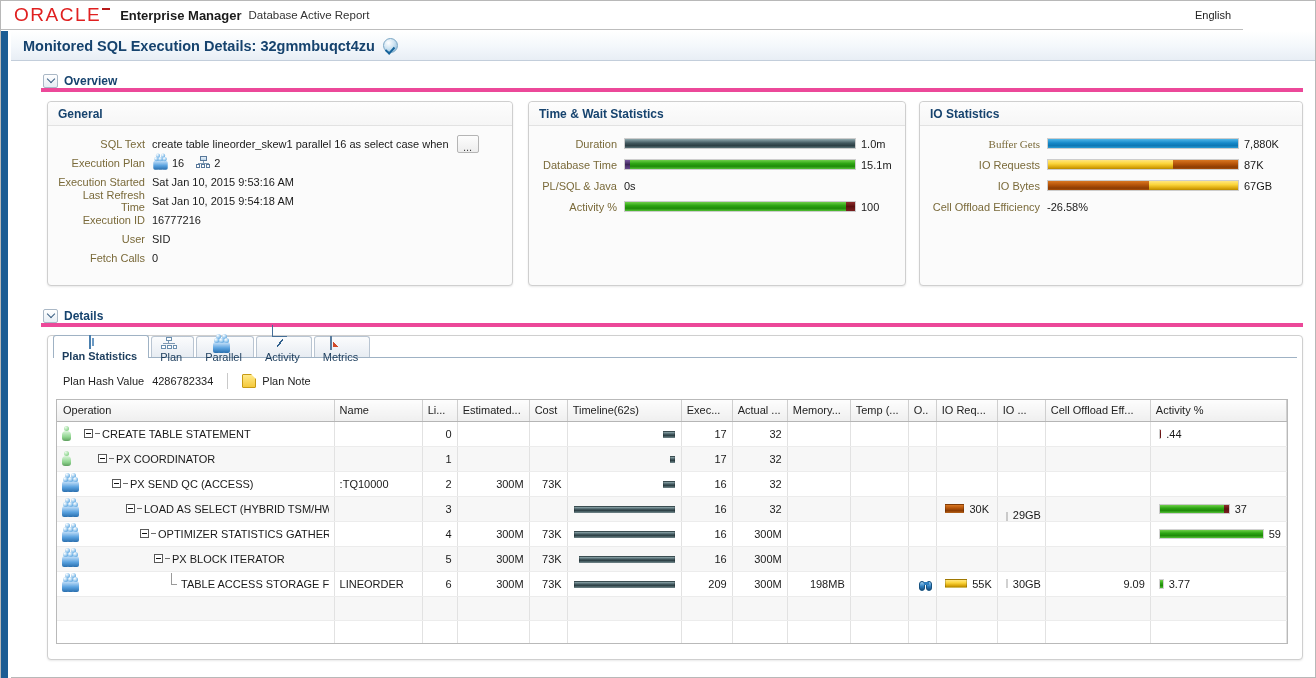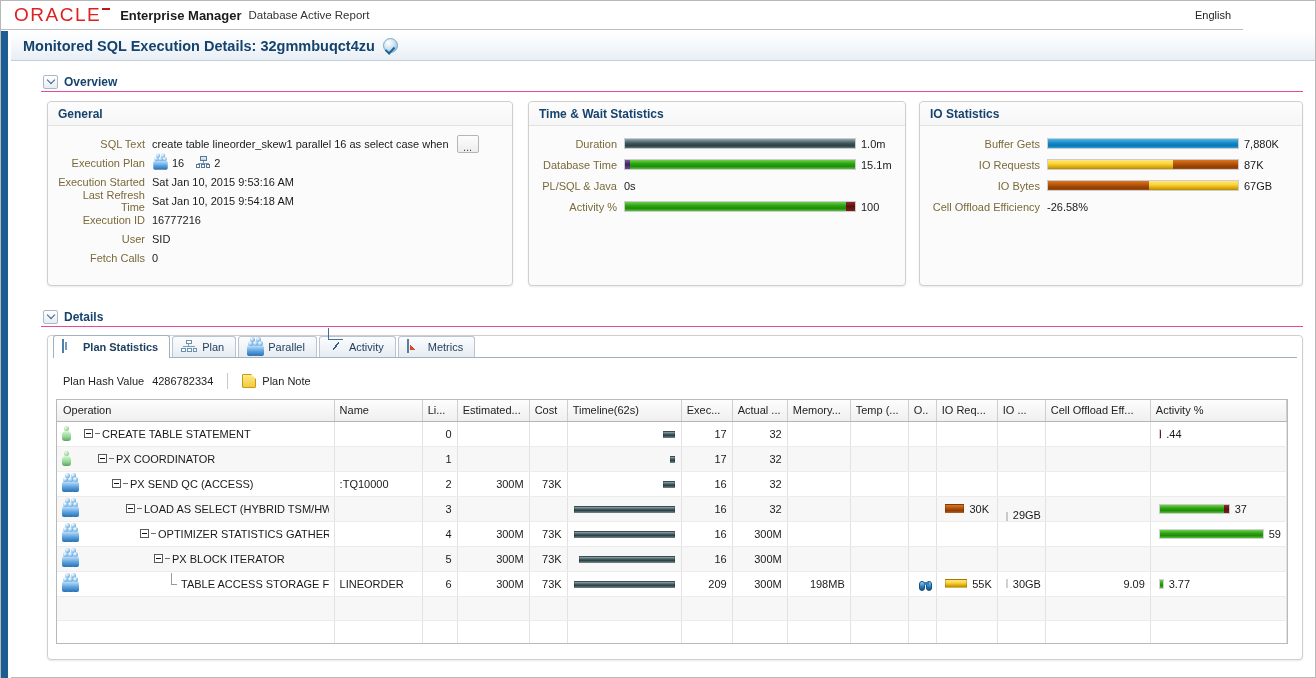--- a/index.html
+++ b/index.html
@@ -108,21 +108,21 @@
   }
 
   
   .section {
     position: absolute;
     background: #ffffff;
   }
   .sec-header {
     height: 19px;
     display: flex; align-items: center;
-    border-bottom: 1px solid #ec4899;
+    border-bottom: 4px solid #ec4899;
     padding-left: 2px;
   }
   .disclose {
     width: 15px; height: 14px;
     border: 1px solid #aab8c6;
     border-radius: 2px;
     background: linear-gradient(to bottom,#ffffff,#e6edf4);
     margin-right: 6px;
     display: flex; align-items: center; justify-content: center;
     cursor: pointer;
@@ -198,20 +198,21 @@
     height: 21px;
     display: flex; align-items: center;
     padding: 0 11px 0 8px;
     margin-right: 2px;
     border: 1px solid #b9c5d2;
     border-bottom: none;
     border-radius: 3px 3px 0 0;
     background: linear-gradient(to bottom,#fbfcfd 0%,#e7ecf2 100%);
     font-size: 11px; color: #1b3c5c;
     cursor: pointer;
+    flex-direction: column;
   }
   .tab.active {
     height: 23px;
     background: #ffffff;
     font-weight: bold;
     border-color: #9fb2c4;
     position: relative; z-index: 3;
     margin-bottom: -1px;
   }
   .tab .ticon { width: 15px; height: 14px; margin-right: 6px; flex: 0 0 auto; }
@@ -492,21 +493,21 @@
             <span class="barlabel">100</span>
           </div>
         </div>
       </div>
   </div>
 
   <div class="panel" style="left:918px; top:100px; width:384px; height:185px;">
     <div class="panel-head">IO Statistics</div>
     <div class="panel-body" id="io-rows" style="padding-top:10px;">
         <div class="kv" style="margin-bottom: 6px;">
-          <span class="k" style="width: 118px;">Buffer Gets</span>
+          <span class="k" style="width: 118px; font-family: Liberation Serif, serif;">Buffer Gets</span>
           <div class="barwrap">
             <div class="bar" style="width: 192px;">
               <div class="seg g-blue" style="width: 100%;"></div>
             </div>
             <span class="barlabel">7,880K</span>
           </div>
         </div>
         <div class="kv" style="margin-bottom: 6px;">
           <span class="k" style="width: 118px;">IO Requests</span>
           <div class="barwrap">

